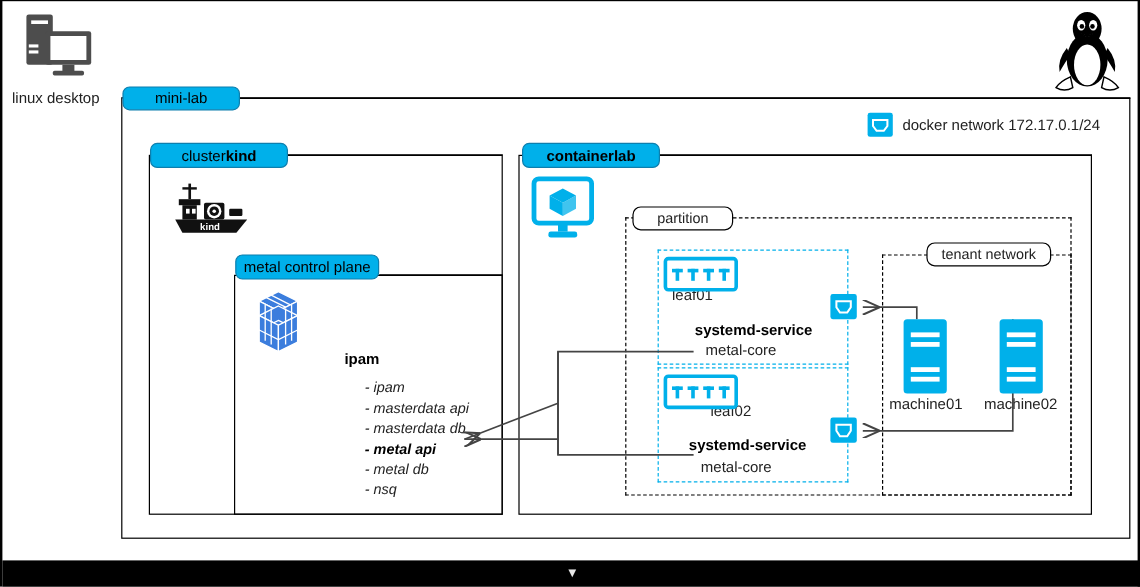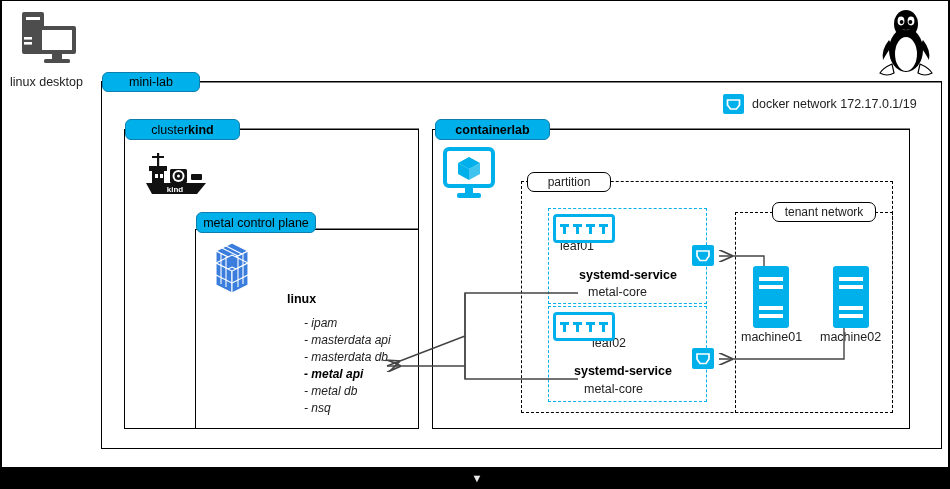--- a/index.html
+++ b/index.html
@@ -87,21 +87,21 @@
   </div>
 
   <div class="box" style="left:99px;top:80px;width:841px;height:368px;"></div>
   <div class="pill" style="left:100px;top:71px;width:98px;height:20px;">mini-lab</div>
 
   <div class="netico" style="left:721px;top:93px;width:21px;height:20px;">
     <svg viewBox="0 0 21 20" width="21" height="20">
       <path d="M4.5 6 h12 v5 l-3 4 h-6 l-3 -4 z" fill="none" stroke="#fff" stroke-width="1.7"></path>
     </svg>
   </div>
-  <div class="txt" style="left:750px;top:96px;">docker network 172.17.0.1/19</div>
+  <div class="txt" style="left:750px;top:96px;">docker network 172.17.0.1/24</div>
 
   <div class="box" style="left:122px;top:128px;width:295px;height:300px;"></div>
   <div class="pill bold" style="left:123px;top:118px;width:115px;height:21px;">
     <span class="lite">cluster </span>
       <span>kind</span>
   </div>
 
   <div class="ico" style="left:140px;top:148px;width:72px;height:48px;">
     <svg viewBox="0 0 72 48" width="72" height="48">
       <path d="M4 34 h60 l-9 11 h-45 z" fill="#111"></path>
@@ -133,21 +133,21 @@
         <path d="M30 28 L46 36 L30 44 L14 36 Z"></path>
         <path d="M14 24 L30 32 L30 50 L14 42 Z"></path>
         <path d="M46 24 L46 42 L30 50 L30 32 Z"></path>
         <path d="M14 36 L30 44 L30 54 L14 46 Z"></path>
         <path d="M46 36 L46 46 L30 54 L30 44 Z"></path>
         <path d="M20 9 L36 17 M24 7 L40 15 M19 15 L19 33 M24 18 L24 36 M41 15 L41 33 M36 18 L36 36 M19 27 L19 45 M24 30 L24 48 M41 27 L41 45 M36 30 L36 48"></path>
       </g>
     </svg>
   </div>
 
-  <div class="txt b" style="left:285px;top:291px;">linux</div>
+  <div class="txt b" style="left:285px;top:291px;">ipam</div>
   <div class="abs" style="left:302px;top:315px;">
     <div class="txt sm" style="position:relative;left:0;top:0;">- ipam</div>
     <div class="txt sm" style="position:relative;left:0;top:3px;">- masterdata api</div>
     <div class="txt sm" style="position:relative;left:0;top:6px;">- masterdata db</div>
     <div class="txt sm b" style="position:relative;left:0;top:9px;">- metal api</div>
     <div class="txt sm" style="position:relative;left:0;top:12px;">- metal db</div>
     <div class="txt sm" style="position:relative;left:0;top:15px;">- nsq</div>
   </div>
 
   <div class="box" style="left:430px;top:128px;width:478px;height:300px;"></div>

